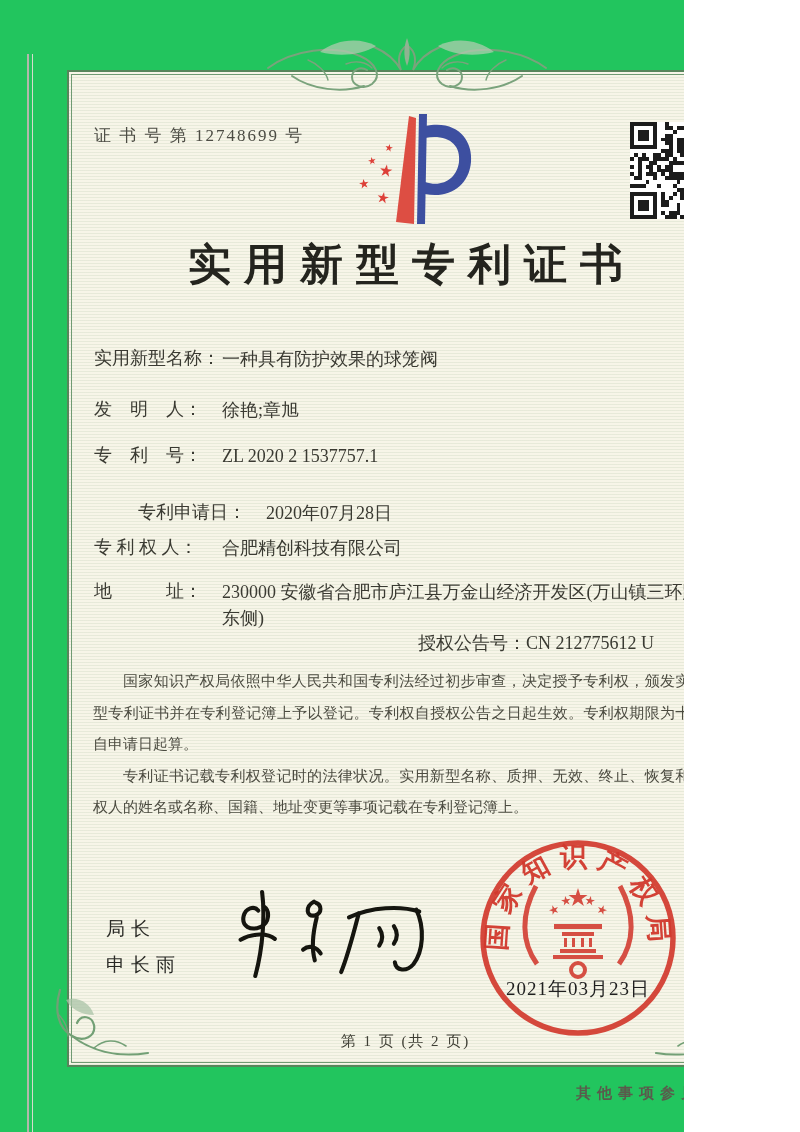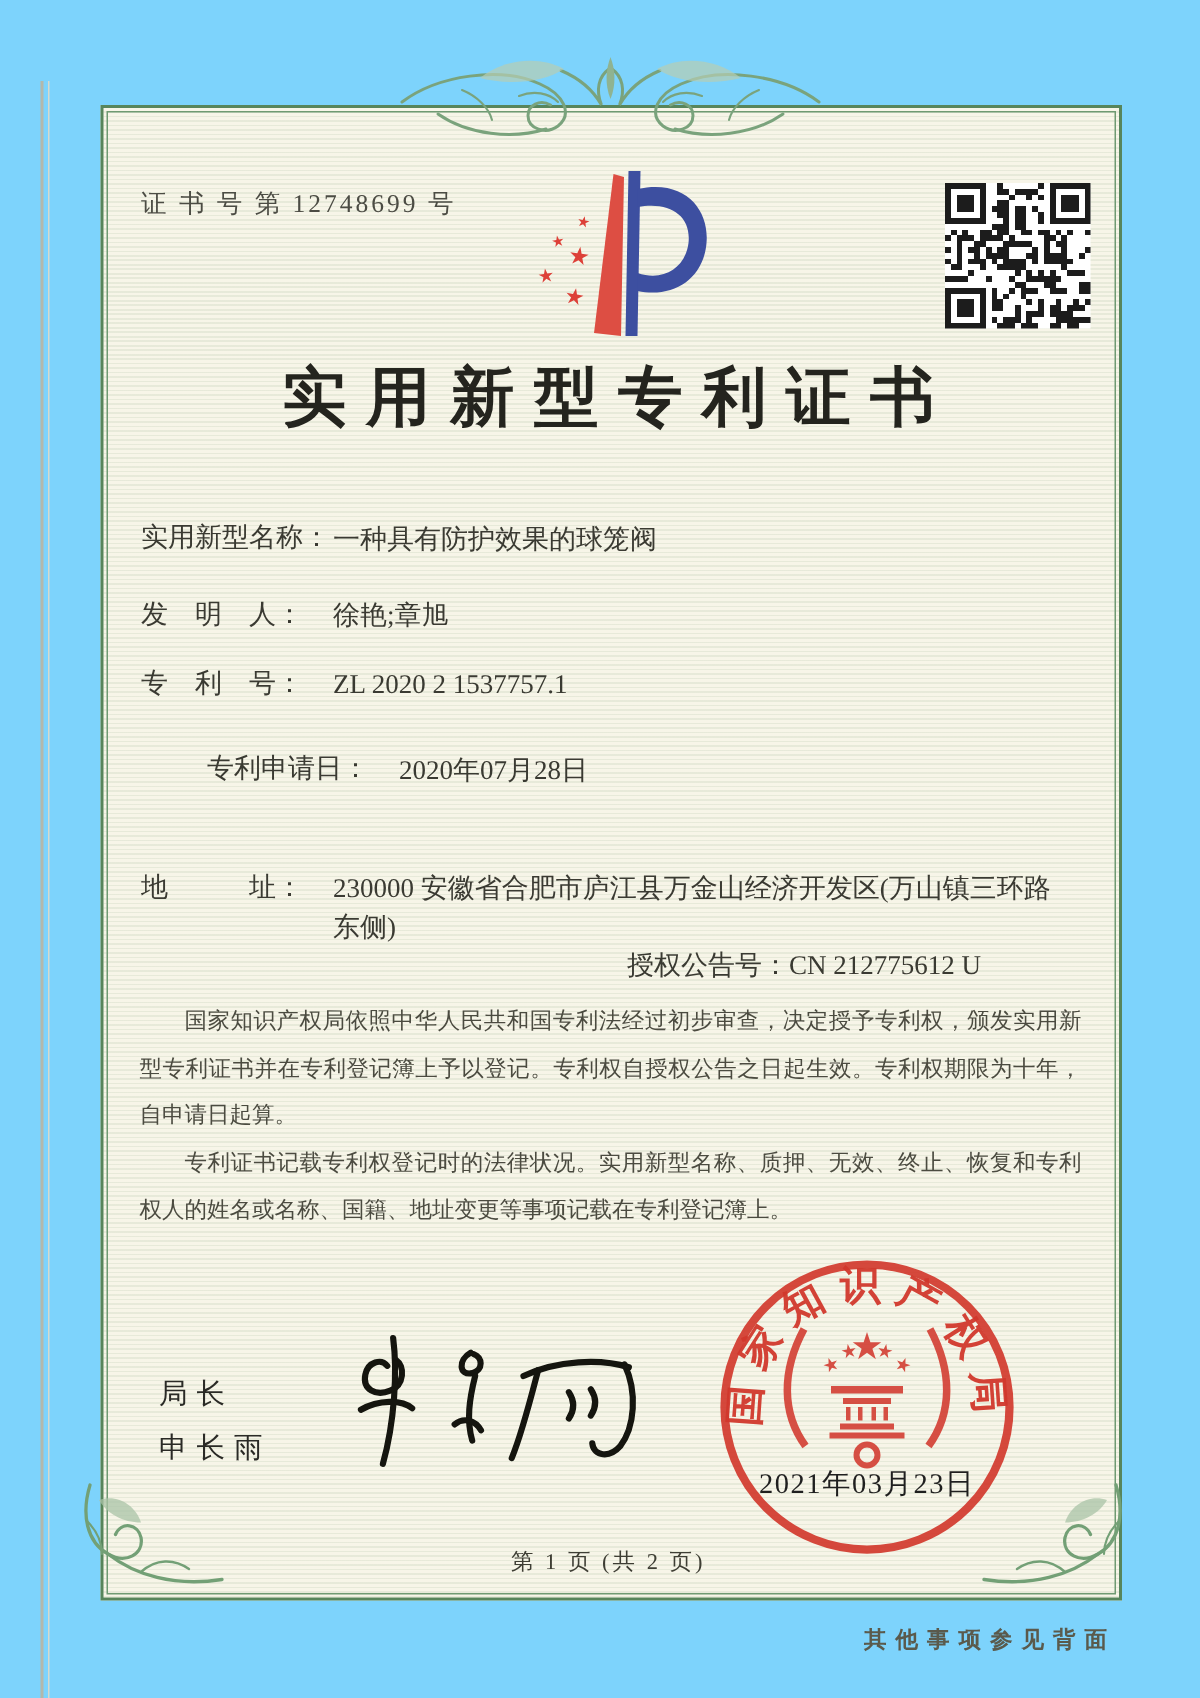--- a/index.html
+++ b/index.html
@@ -1,16 +1,16 @@
 <!DOCTYPE html>
 <html><head>
 <meta charset="utf-8">
 <style>
   html,body{margin:0;padding:0;background:#ffffff;}
-  #page{position:relative;width:800px;height:1132px;background:#7dd3fc;overflow:hidden;
+  #page{position:relative;width:684px;height:1132px;background:#22c55e;overflow:hidden;
         font-family:"Liberation Serif","DejaVu Serif",serif;color:#3c3c34;}
   .abs{position:absolute;}
   .edge1{left:27px;top:54px;width:2px;height:1078px;background:#b3b8ab;}
   .edge2{left:32px;top:54px;width:1px;height:1078px;background:#d6dacd;}
   .frame{left:67px;top:70px;width:677px;height:993px;border:2px solid #57855b;
          background-color:#f7f5e8;
          background-image:repeating-linear-gradient(0deg,
             rgba(148,174,140,0.16) 0px, rgba(148,174,140,0.16) 1px,
             rgba(247,245,232,0) 1px, rgba(247,245,232,0) 3px);}
   .frame::before{content:"";position:absolute;inset:2px;border:1px solid #6f9a72;pointer-events:none;}
@@ -323,20 +323,23 @@
   </div>
   <div class="abs row" style="top:397px;">
     <span class="lab">发　明　人：</span><span class="val">徐艳;章旭</span>
   </div>
   <div class="abs row" style="top:443px;">
     <span class="lab">专　利　号：</span><span class="val">ZL 2020 2 1537757.1</span>
   </div>
   <div class="abs row" style="top:500px;margin-left:44px;">
     <span class="lab">专利申请日：</span><span class="val">2020年07月28日</span>
   </div>
+  <div class="abs row" style="top:535px;">
+    <span class="lab">专 利 权 人：</span><span class="val">合肥精创科技有限公司</span>
+  </div>
   <div class="abs row" style="top:579px;">
     <span class="lab">地　　　址：</span><span class="val">230000 安徽省合肥市庐江县万金山经济开发区(万山镇三环路东侧)</span>
   </div>
   <div class="abs grant2">
     <span>授权公告号：</span><span>CN 212775612 U</span>
   </div>
 
   <div class="abs paras">
     <p>国家知识产权局依照中华人民共和国专利法经过初步审查，决定授予专利权，颁发实用新型专利证书并在专利登记簿上予以登记。专利权自授权公告之日起生效。专利权期限为十年，自申请日起算。</p>
     <p>专利证书记载专利权登记时的法律状况。实用新型名称、质押、无效、终止、恢复和专利权人的姓名或名称、国籍、地址变更等事项记载在专利登记簿上。</p>

